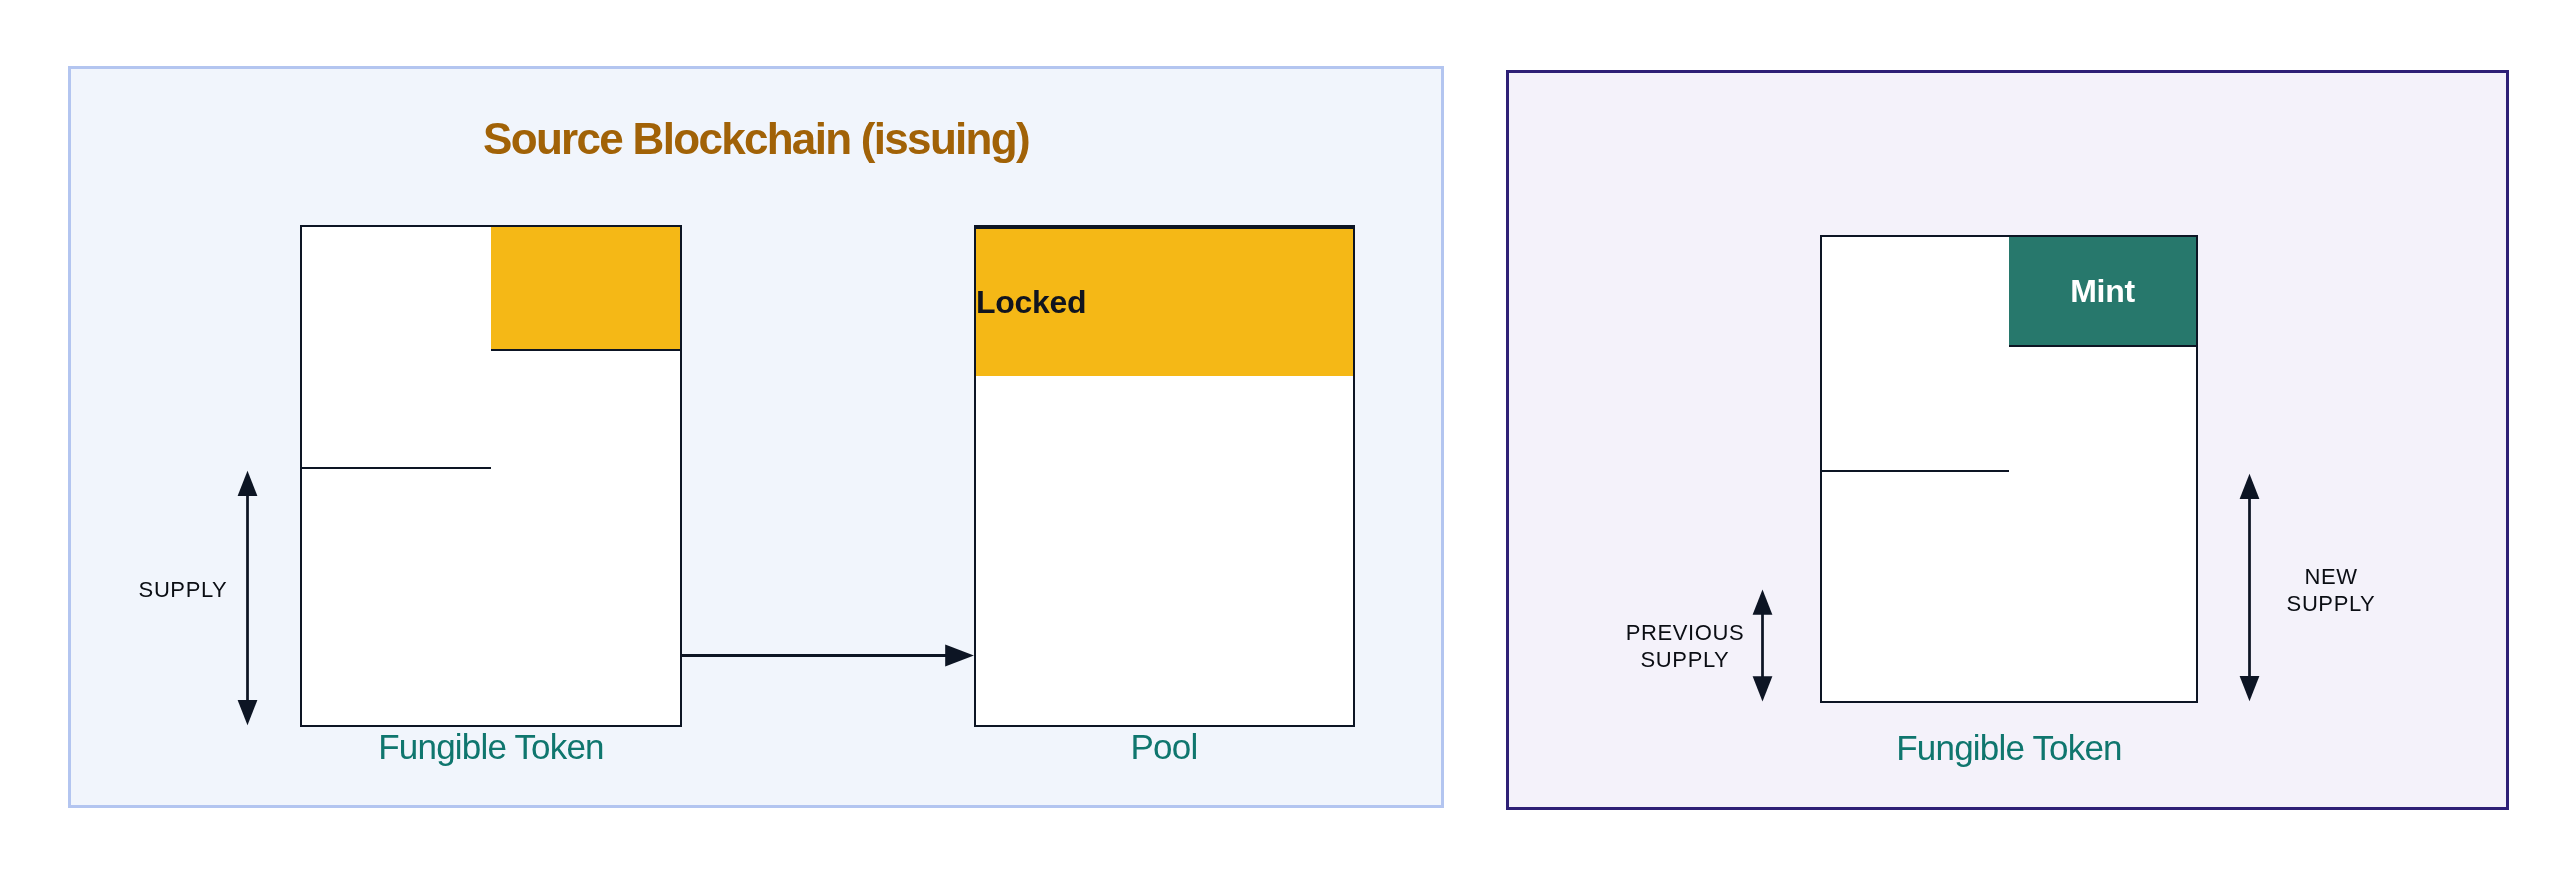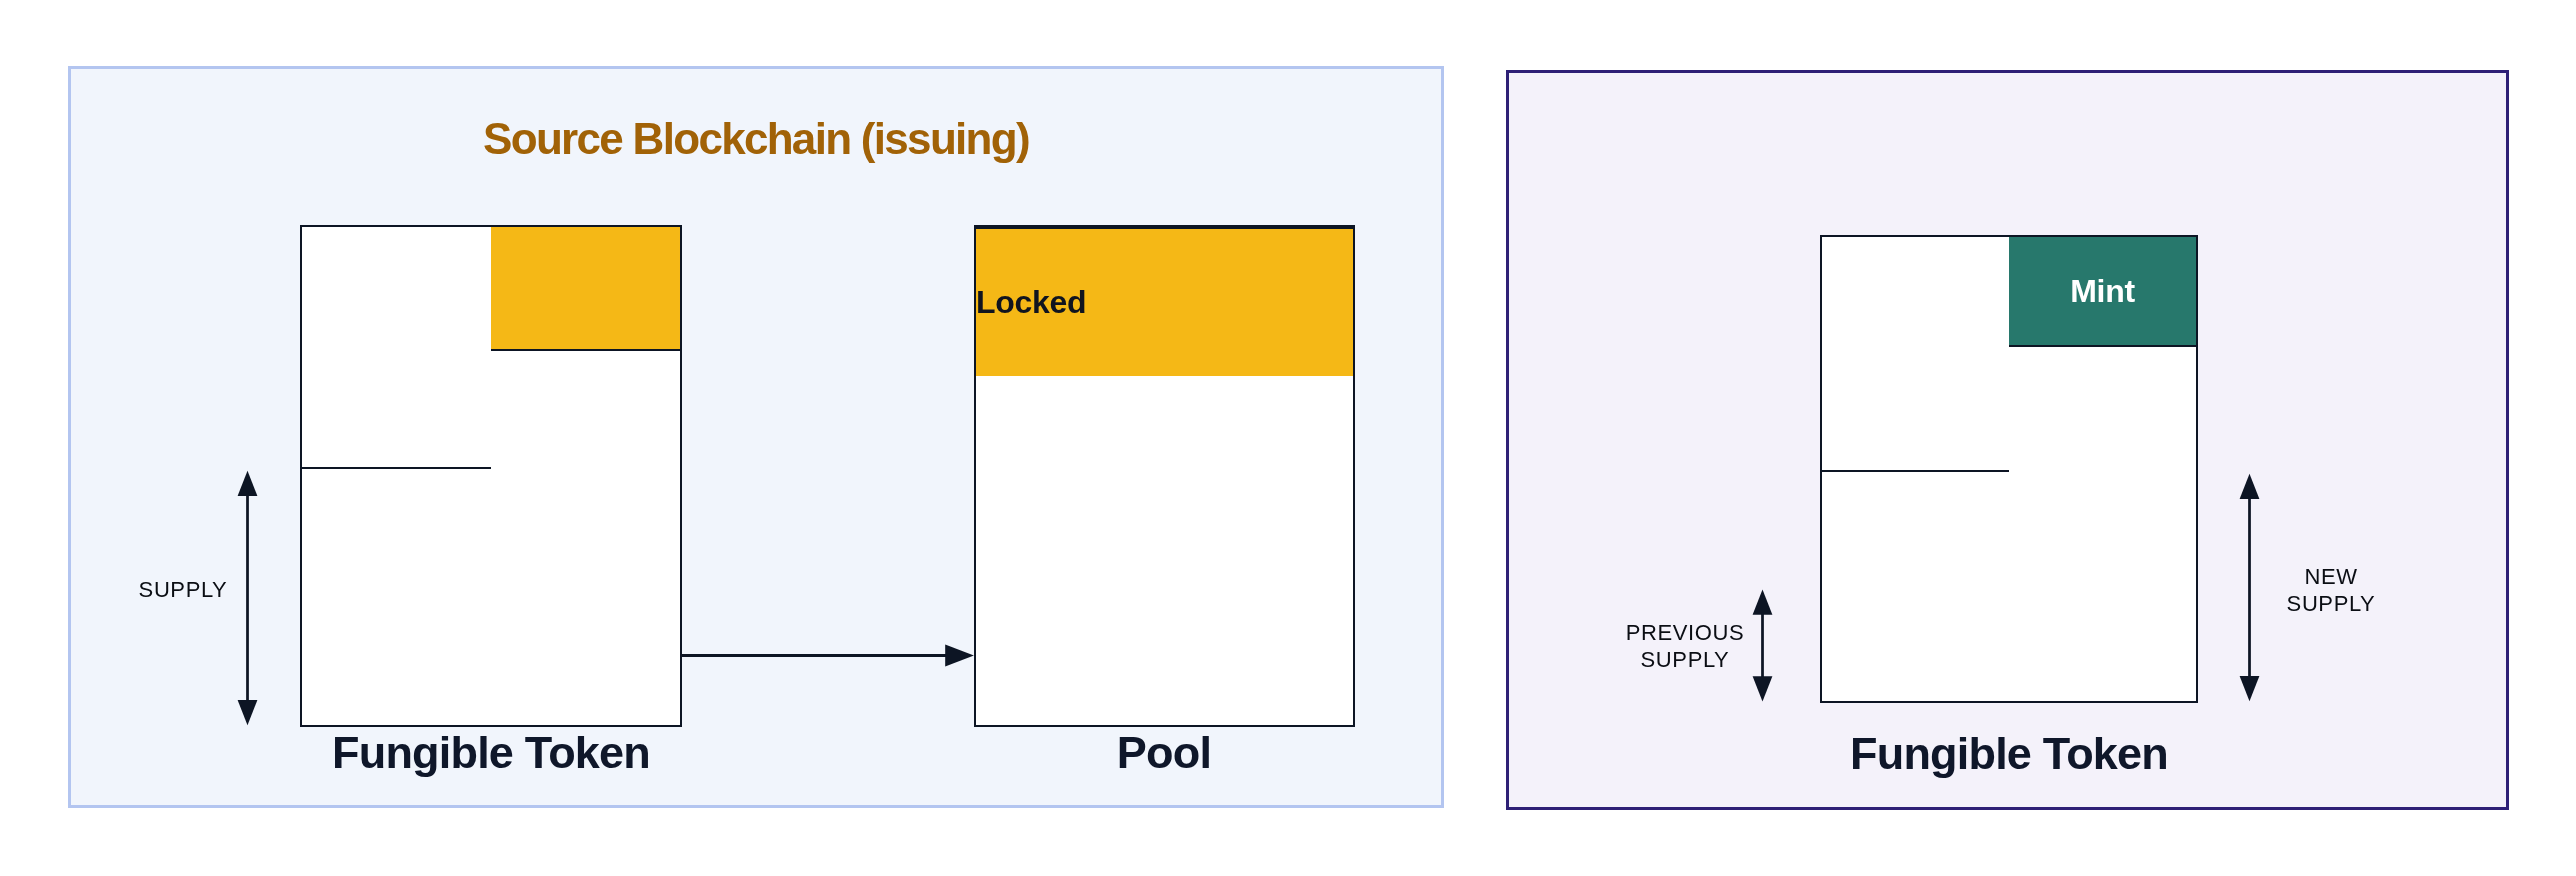--- a/index.html
+++ b/index.html
@@ -27,21 +27,21 @@
 
   .token-box{position:absolute;border:2.8px solid var(--ink);background:#ffffff;
     display:flex;flex-direction:row}
   .seg{width:100%}
   .seg-white{background:#ffffff}
   .seg-yellow{background:var(--token-yellow)}
   .seg-teal{background:var(--mint-teal);display:flex;align-items:center;justify-content:center}
   .seg-label{display:flex;align-items:center;justify-content:flex-start}
 
   .box-caption{position:absolute;transform:translateX(-50%);
-    font-size:45px;font-weight:700;letter-spacing:-0.8px;color:#0f172a;white-space:nowrap}
+    font-size:35px;font-weight:400;letter-spacing:-0.8px;color:#0f766e;white-space:nowrap}
 
   .range-label{position:absolute;transform:translateX(-50%);text-align:center;
     font-size:22px;font-weight:500;letter-spacing:0.6px;color:#0b0e14;line-height:26.5px;white-space:nowrap}
 
   .inner-label{font-size:32px;font-weight:600;letter-spacing:-0.3px}
   .inner-label.dark{color:#10141f}
   .inner-label.light{color:#ffffff}
 
   svg.arrow{position:absolute;overflow:visible}
   svg.arrow line{stroke:var(--ink);stroke-width:5px}

